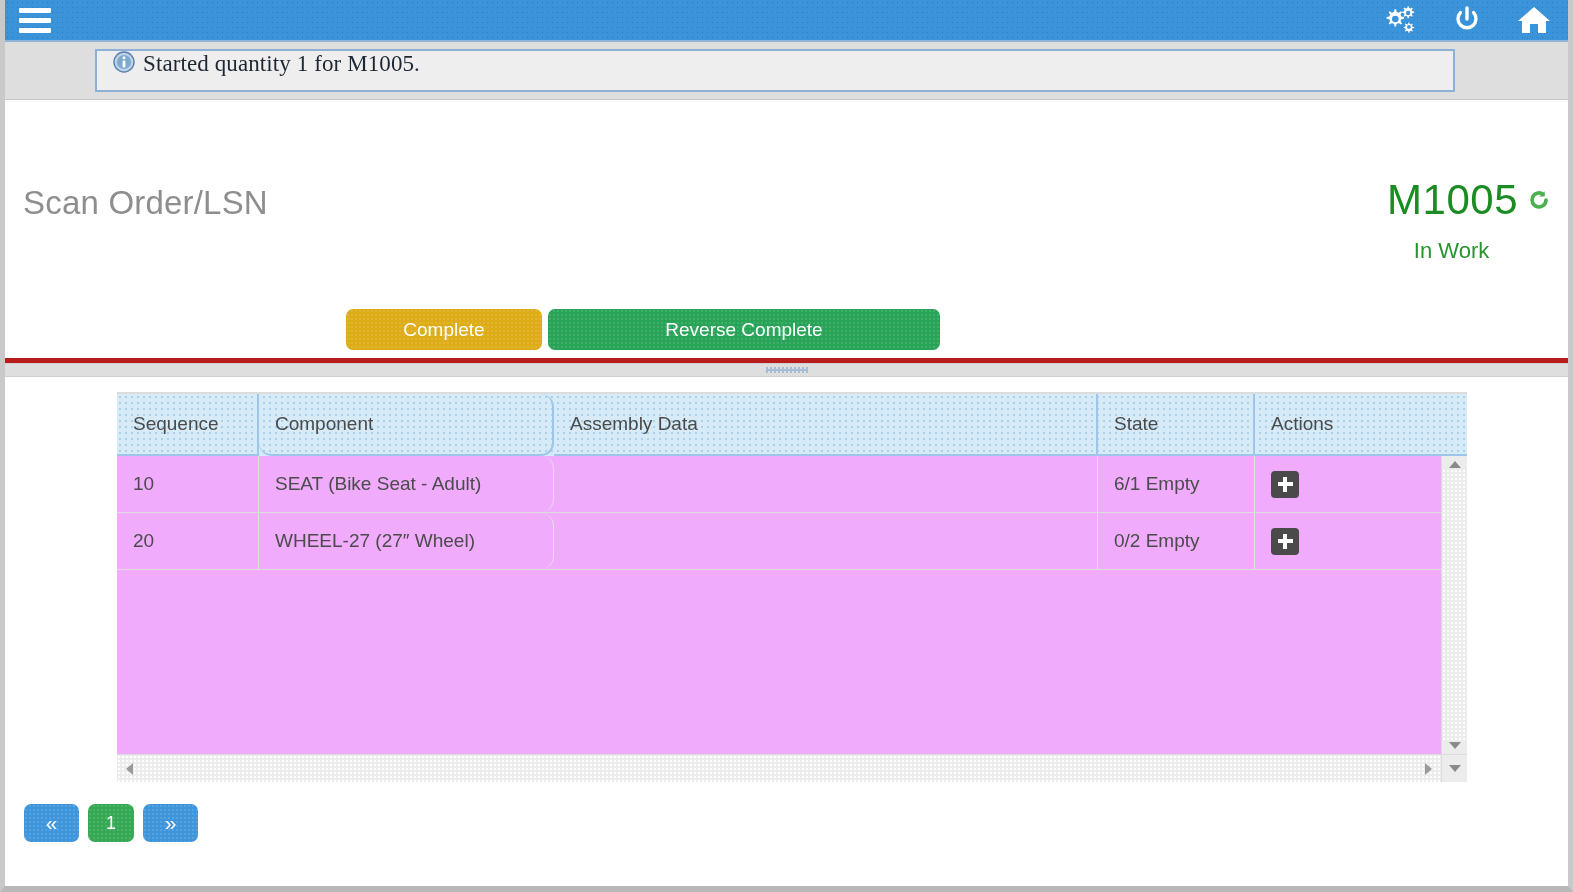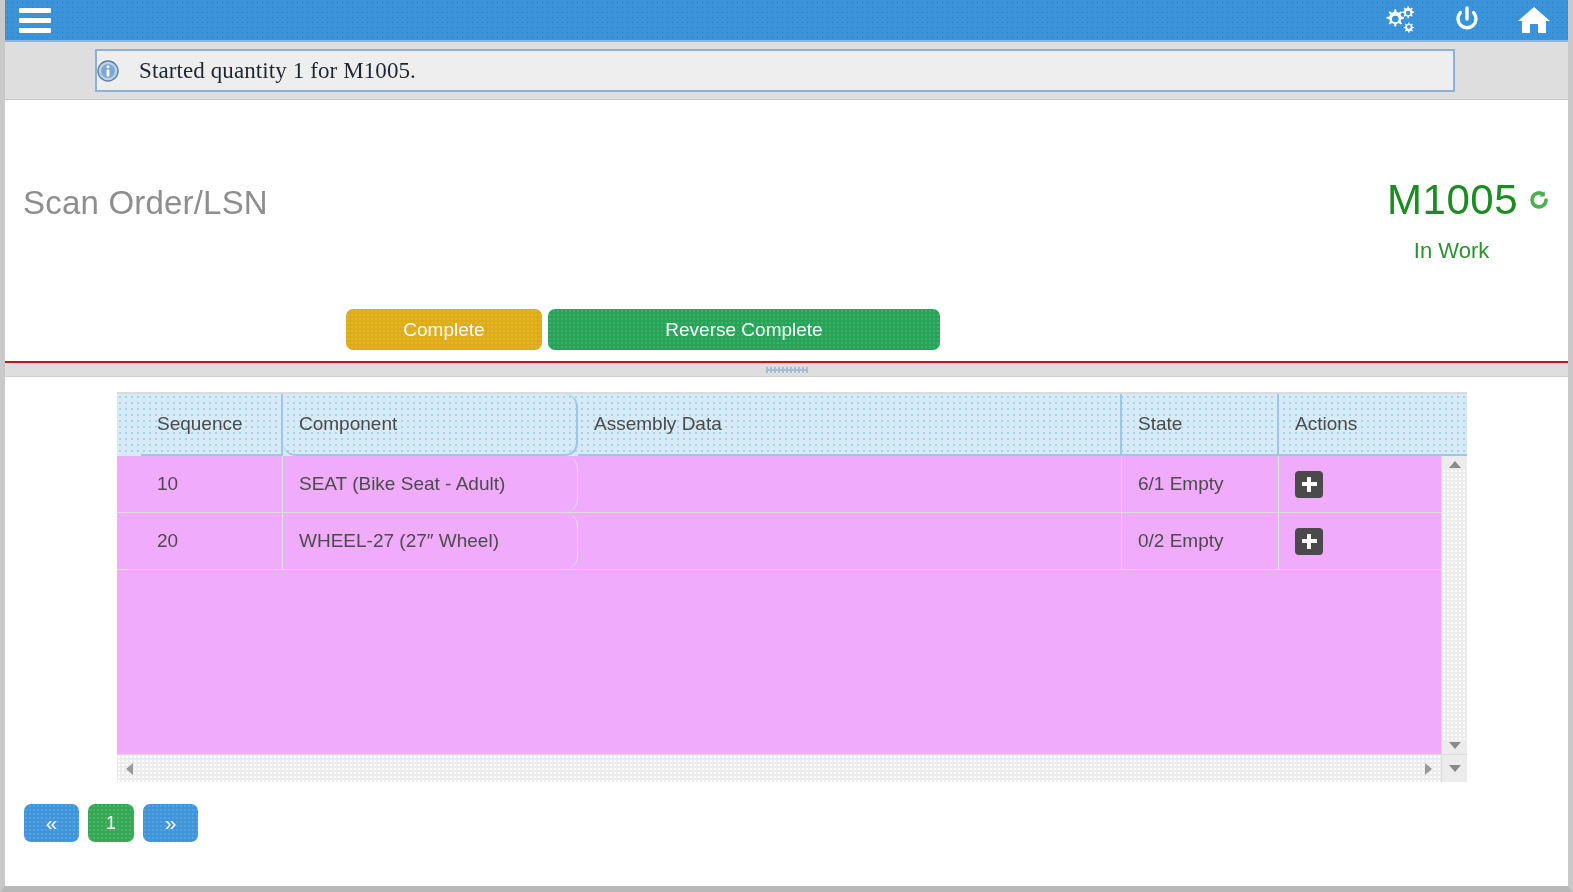--- a/index.html
+++ b/index.html
@@ -65,39 +65,39 @@
     height: 58px;
     background: #dedede;
     padding: 7px 113px 7px 90px;
     border-bottom: 1px solid #c8c8c8;
   }
   .msgbox {
     height: 100%;
     background: #eeeeee;
     border: 2px solid #8cb0d6;
     display: flex;
-    align-items: center;
-    gap: 20px;
+    padding-left: 16px;
+    gap: 8px;
   }
   .msg-icon {
     width: 22px; height: 22px; flex: none; line-height: 0;
   }
   .msg-text {
     font-family: "Liberation Serif", serif;
     font-size: 23px;
     color: #1d2733;
     letter-spacing: .1px;
   }
 
   
   .header-section {
     position: relative;
     background: #ffffff;
     height: 263px;
-    border-bottom: 2px solid #b91c1c;
+    border-bottom: 5px solid #b91c1c;
   }
   .page-title {
     position: absolute;
     left: 18px; top: 84px;
     font-size: 33px;
     color: #8e8e8e;
     font-weight: 400;
     letter-spacing: .2px;
   }
   .status-block {
@@ -207,21 +207,21 @@
     position: relative; z-index: 1;
     cursor: pointer;
   }
   .hcell.last { border-right: none; }
   .hspacer {
     width: 26px; flex: none;
     border-bottom: 2px solid #9ec6e8;
     position: relative; z-index: 1;
   }
 
-  .c-seq   { width: 142px; flex: none; margin-left: 24px; }
+  .c-seq   { width: 142px; flex: none; }
   .c-comp  { width: 295px; flex: none; border-radius: 13px; }
   .c-asm   { width: 544px; flex: none; }
   .c-state { width: 157px; flex: none; }
   .c-act   { flex: 1 1 auto; }
 
   .grid-body-area {
     flex: 1 1 auto;
     display: flex;
     min-height: 0;
     background: #ffffff;

